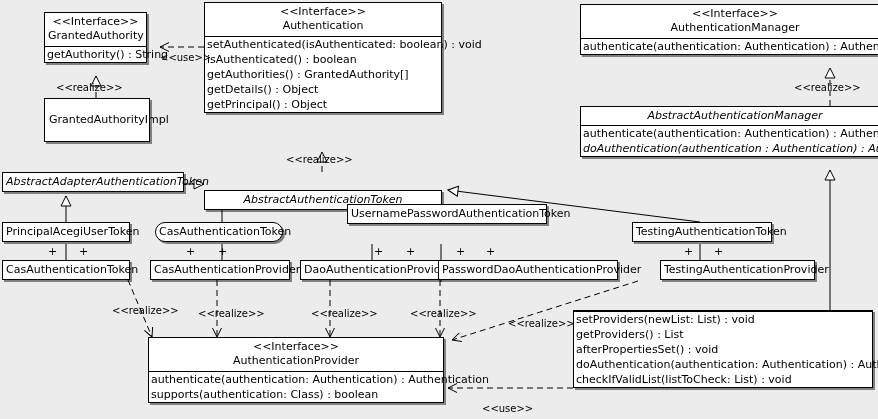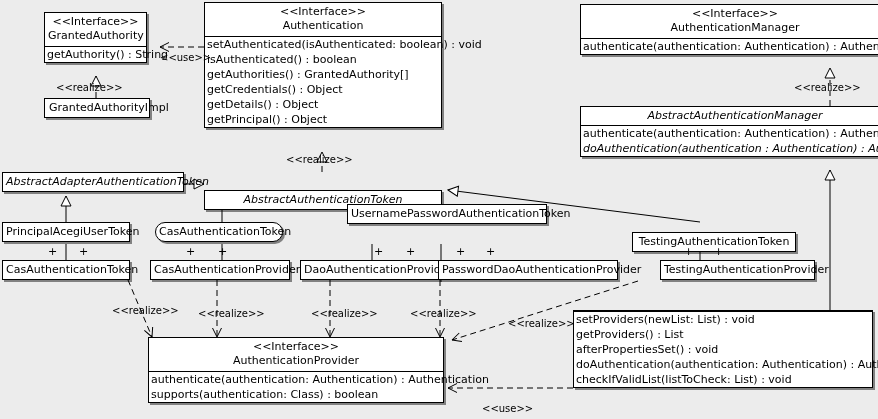--- a/index.html
+++ b/index.html
@@ -36,21 +36,21 @@
   .uml-op{
     font-size:11px;
     line-height:15px;
     white-space:nowrap;
     padding:0 2px;
     color:#000;
     overflow:visible;
   }
   .uml-op.ital{font-style:italic;}
   .compact .uml-header{padding:2px 3px;}
-  .simple .uml-header{padding:2px 4px;}
+  .simple .uml-header{padding:14px 4px;}
 
   .edge-label{
     position:absolute;
     font-size:10px;
     line-height:11px;
     color:#000;
     background:transparent;
     white-space:nowrap;
     z-index:3;
   }
@@ -132,21 +132,20 @@
   <div class="uml-class" style="left:204px;top:2px;width:238px;">
     <div class="uml-header">
       <span class="stereo">&lt;&lt;Interface&gt;&gt;</span>
       <span class="cname">Authentication</span>
     </div>
     <div class="uml-div"></div>
     <div class="uml-ops">
       <div class="uml-op">setAuthenticated(isAuthenticated: boolean) : void</div>
       <div class="uml-op">isAuthenticated() : boolean</div>
       <div class="uml-op">getAuthorities() : GrantedAuthority[]</div>
-      <div class="uml-op">getCredentials() : Object</div>
       <div class="uml-op">getDetails() : Object</div>
       <div class="uml-op">getPrincipal() : Object</div>
     </div>
   </div>
 
   <div class="uml-class" style="left:580px;top:4px;width:310px;">
     <div class="uml-header">
       <span class="stereo">&lt;&lt;Interface&gt;&gt;</span>
       <span class="cname">AuthenticationManager</span>
     </div>
@@ -190,21 +189,21 @@
       <span class="cname">CasAuthenticationToken</span>
     </div>
   </div>
 
   <div class="uml-class compact" style="left:347px;top:204px;width:200px;">
     <div class="uml-header">
       <span class="cname">UsernamePasswordAuthenticationToken</span>
     </div>
   </div>
 
-  <div class="uml-class compact" style="left:632px;top:232px;width:164px;">
+  <div class="uml-class compact" style="left:632px;top:222px;width:140px;">
     <div class="uml-header">
       <span class="cname">TestingAuthenticationToken</span>
     </div>
   </div>
 
   <div class="uml-class compact" style="left:2px;top:260px;width:128px;">
     <div class="uml-header">
       <span class="cname">CasAuthenticationToken</span>
     </div>
   </div>

